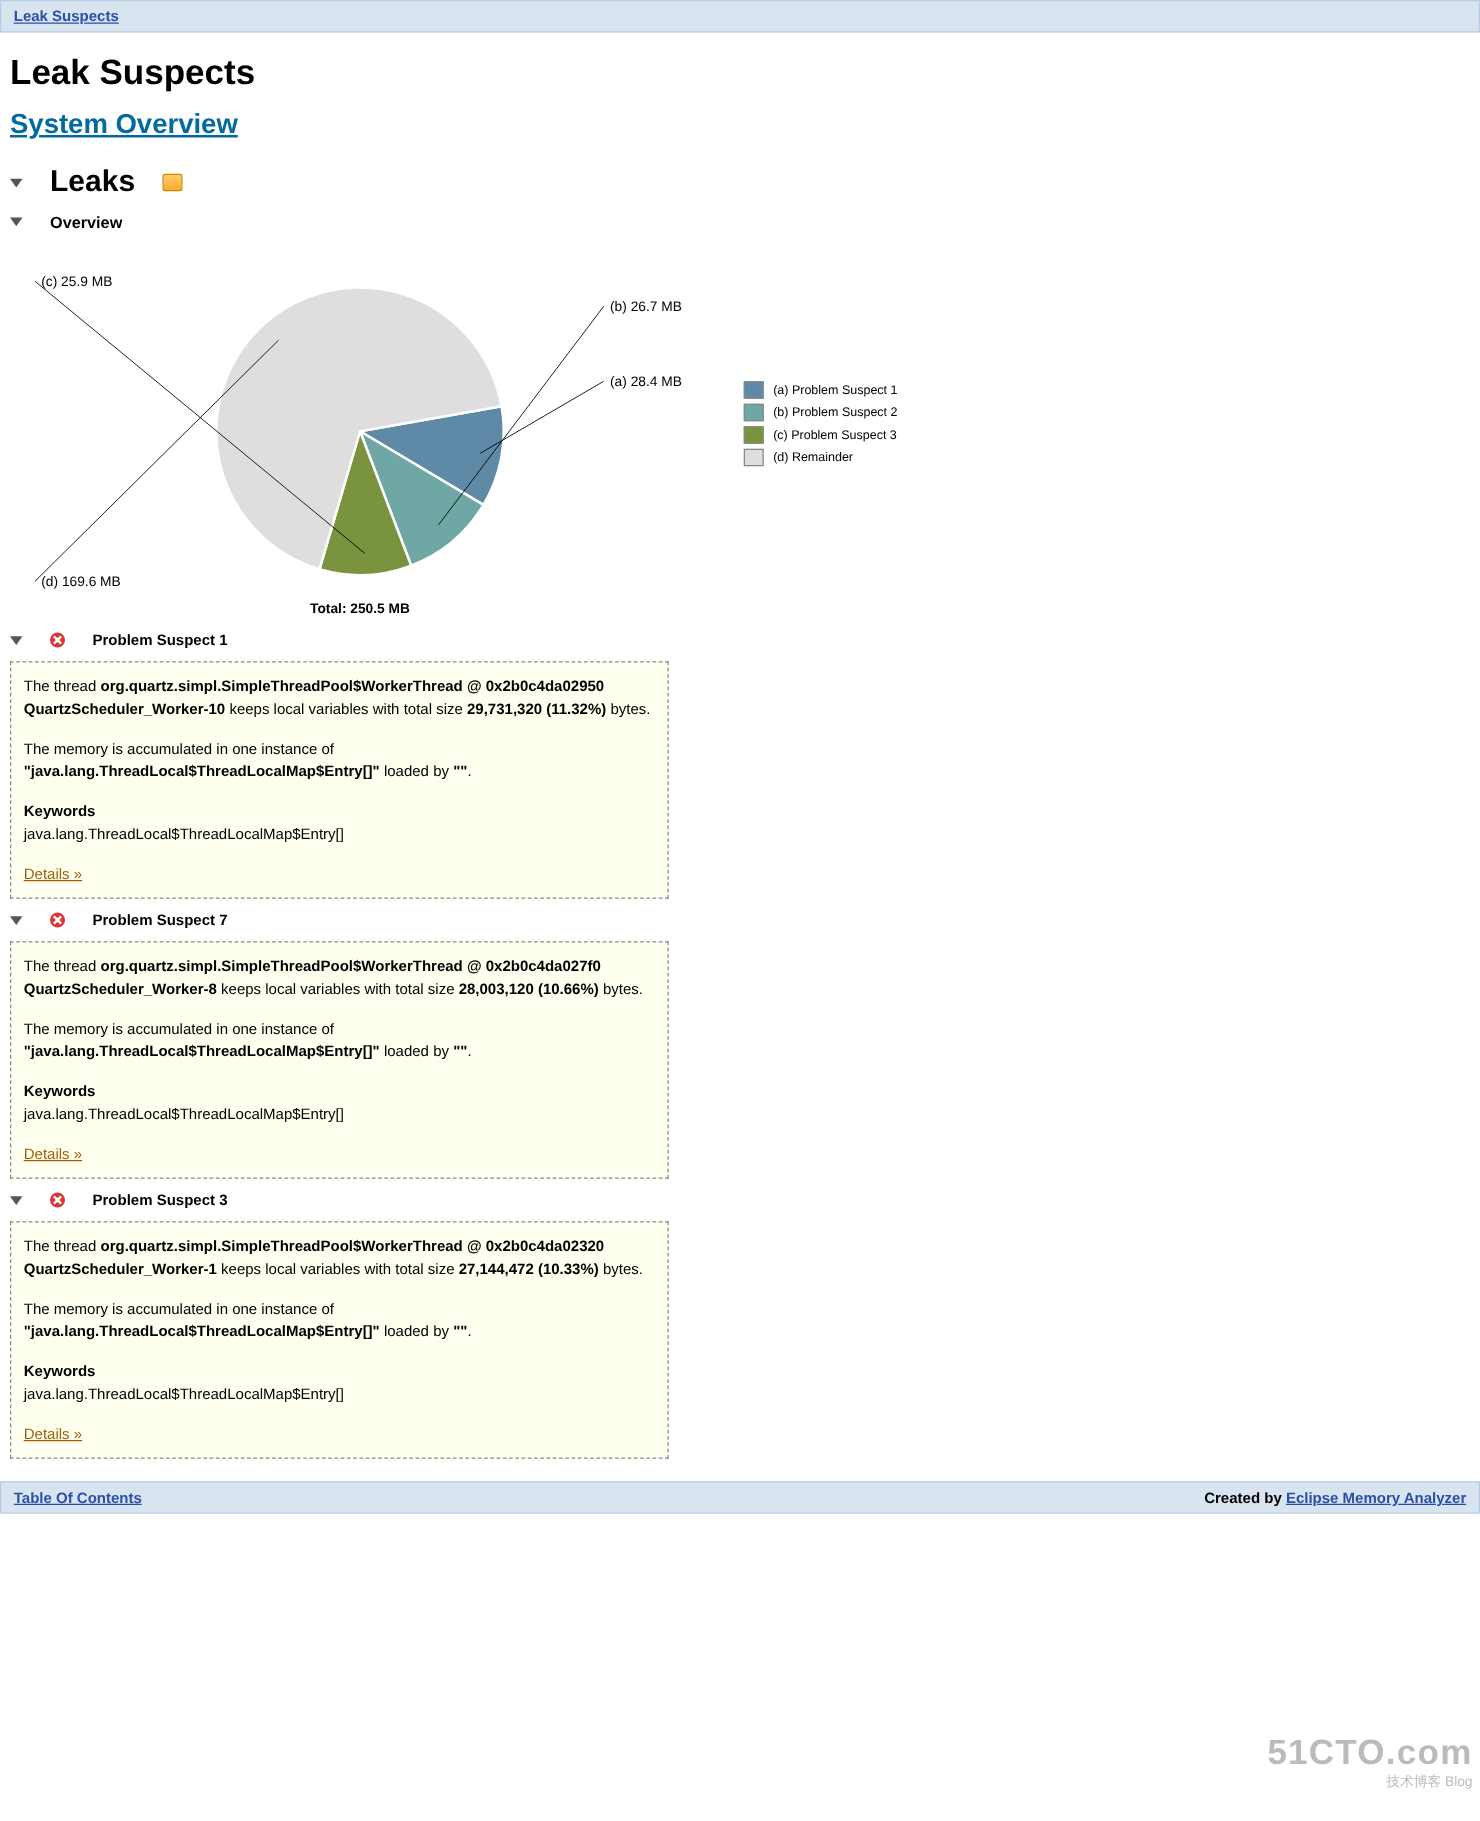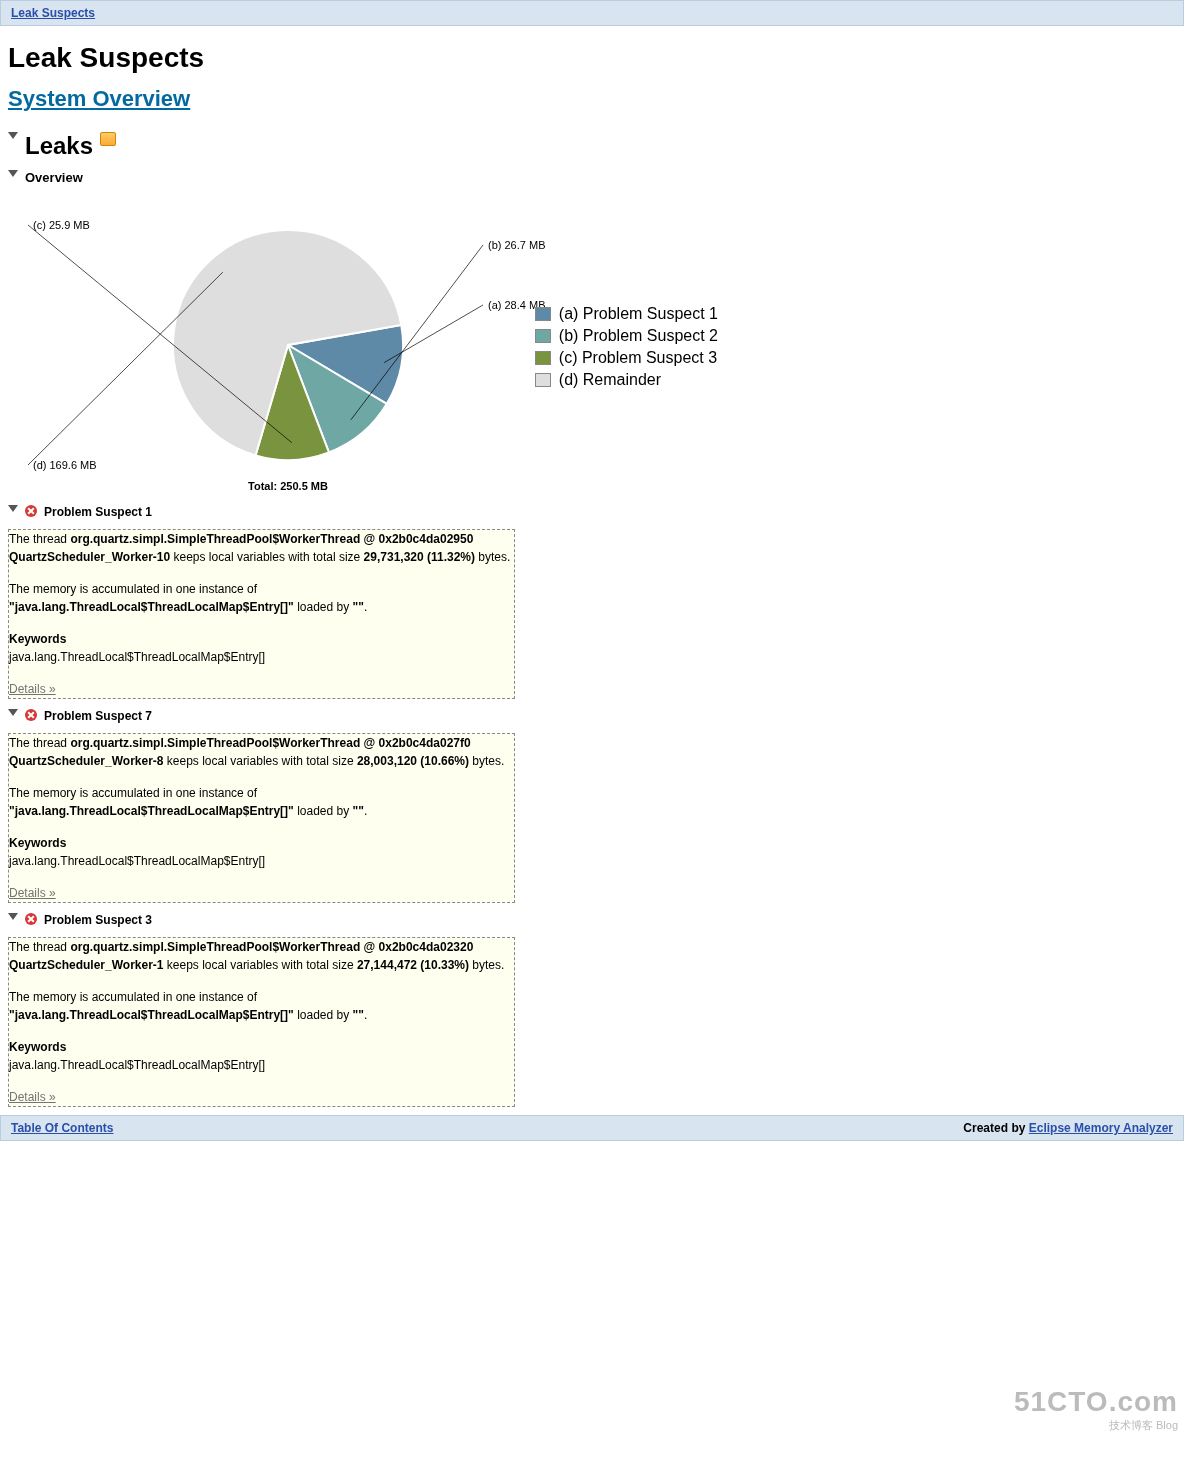--- a/index.html
+++ b/index.html
@@ -2,38 +2,38 @@
 <html><head>
 <meta charset="utf-8">
 <style>
 body{margin:0;font-family:Verdana,Arial,sans-serif;font-size:12px;color:#000;background:#fff}
 .top-bar,.bottom-bar{background:#d9e4f1;border:1px solid #b8cde0;padding:5px 10px;display:flex;justify-content:space-between;align-items:center}
 .top-bar a,.bottom-bar a,.link{color:#2a4fa8;text-decoration:underline;font-weight:bold;font-size:12px}
 .content{padding:8px}
 h1{font-size:28px;font-weight:bold;margin:8px 0 12px 0}
 h2.subhead a{font-size:22px;color:#0369a1;text-decoration:underline;font-weight:bold}
 h2.subhead{margin:2px 0 20px 0}
-.sect-head{display:flex;gap:7px;margin:10px 0}
+.sect-head{display:flex;align-items:center;gap:22px;margin:10px 0}
 .tri{display:inline-block;width:0;height:0;border-left:5px solid transparent;border-right:5px solid transparent;border-top:7px solid #555}
 .sect-head .title{font-weight:bold}
 .leaks-title{font-size:24px}
 .overview-title{font-size:13px}
 .suspect-title{font-size:12px}
 .err-ico{display:inline-block;width:12px;height:12px;border-radius:50%;background:#d93636;position:relative}
 .err-ico::before,.err-ico::after{content:"";position:absolute;background:#fff;width:8px;height:2px;top:5px;left:2px}
 .err-ico::before{transform:rotate(45deg)}
 .err-ico::after{transform:rotate(-45deg)}
 .doc-ico{display:inline-block;width:14px;height:12px;background:linear-gradient(#fc6,#fa3);border:1px solid #c80;border-radius:2px}
 .chart-wrap{position:relative;width:700px;height:300px;margin-left:10px}
-.legend{position:absolute;right:0;top:110px;font-size:16px}
+.legend{position:absolute;right:0;top:110px;font-size:10px}
 .legend-row{display:flex;align-items:center;gap:8px;margin-bottom:4px}
 .legend-sw{width:14px;height:12px;border:1px solid #888}
-.suspect-box{background:#fffff0;border:1px dashed #888;max-width:505px;font-size:12px;line-height:1.5;}
+.suspect-box{background:#fffff0;border:1px dashed #888;padding:10px;max-width:505px;font-size:12px;line-height:1.5;margin-bottom:10px}
 .suspect-box p{margin:0 0 14px 0}
-.details-link{color:#737373;text-decoration:underline;font-size:12px}
+.details-link{color:#a16207;text-decoration:underline;font-size:12px}
 .footer-right{font-size:12px;font-weight:bold}
 .watermark{position:fixed;right:6px;bottom:24px;font-family:Arial;color:#bbb;text-align:right;font-size:11px;pointer-events:none}
 .watermark .big{font-size:28px;font-weight:bold;letter-spacing:1px}
 svg text{font-family:Verdana,Arial;font-size:11px;fill:#000}
 </style>
 </head>
 <body>
 
 <div class="top-bar">
   <a href="#">Leak Suspects</a>

